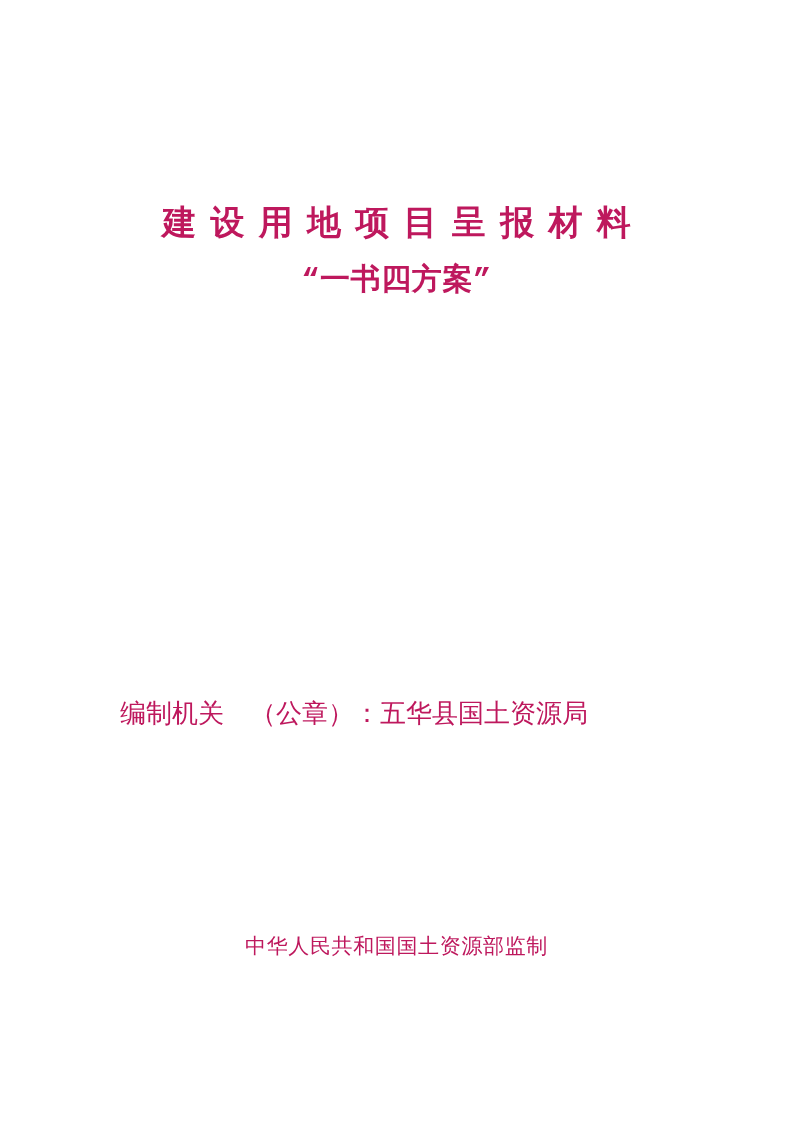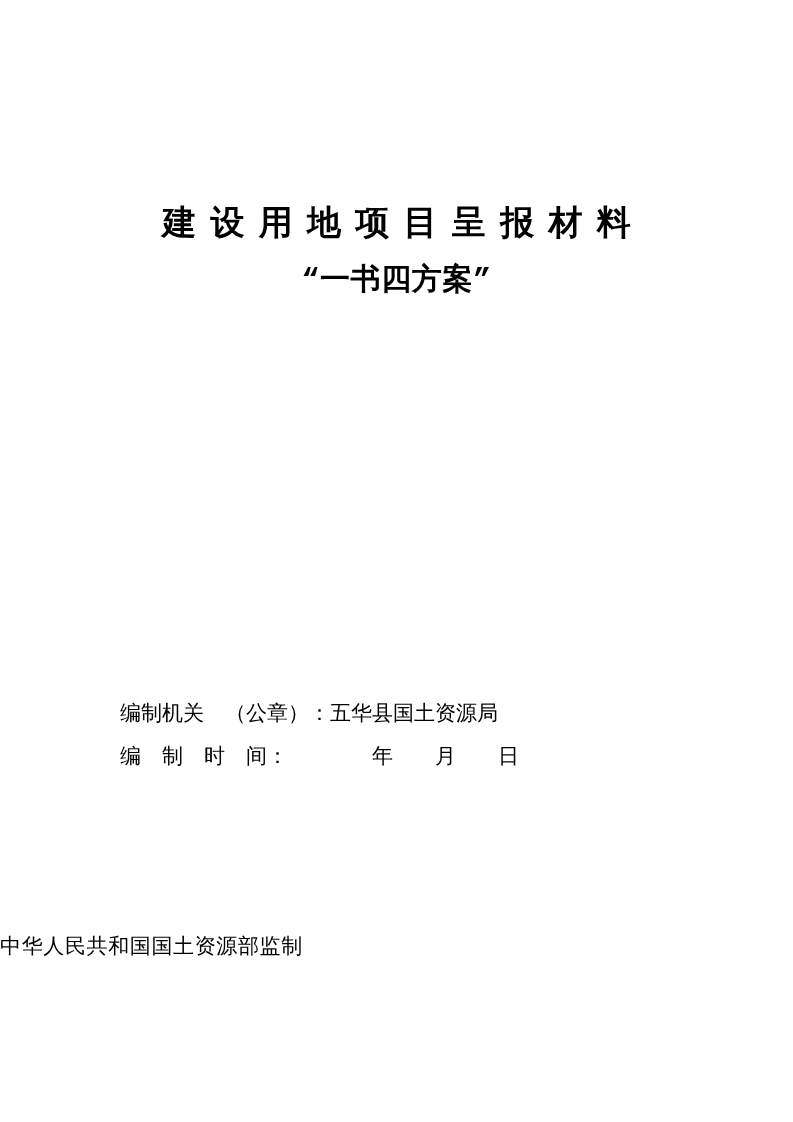--- a/index.html
+++ b/index.html
@@ -7,21 +7,21 @@
     padding: 0;
     background: #ffffff;
   }
   .page {
     position: relative;
     width: 793px;
     height: 1122px;
     background: #ffffff;
     overflow: hidden;
     font-family: "Liberation Serif", "DejaVu Serif", serif;
-    color: #000000;
+    color: #be185d;
   }
 
   
   .doc-title {
     position: absolute;
     top: 204px;
     left: 0;
     width: 100%;
     text-align: center;
     font-family: "Liberation Sans", "DejaVu Sans", sans-serif;
@@ -45,49 +45,49 @@
     letter-spacing: 0.02em;
     white-space: nowrap;
   }
 
   
   .fields {
     position: absolute;
     top: 692px;
     left: 120px;
     width: 560px;
-    font-size: 21px;
+    font-size: 26px;
     line-height: 43px;
     font-weight: normal;
   }
   .field-line {
     white-space: pre-wrap;
   }
 
   
   .footer-imprint {
     position: absolute;
     top: 934px;
     left: 0;
     width: 100%;
+    text-align: center;
     font-size: 21px;
     line-height: 1.2;
     letter-spacing: 0.03em;
     white-space: nowrap;
   }
 </style>
 </head>
 <body>
 
 <div class="page">
 
   <div class="doc-title">建设用地项目呈报材料</div>
 
   <div class="doc-subtitle">“一书四方案”</div>
 
   <div class="fields">
     <div class="field-line">编制机关　（公章）：五华县国土资源局</div>
-    <div class="field-line">编　制　时　间：　　　　年　　月　　日</div>
   </div>
 
   <div class="footer-imprint">中华人民共和国国土资源部监制</div>
 
 </div>
 
 </body></html>

